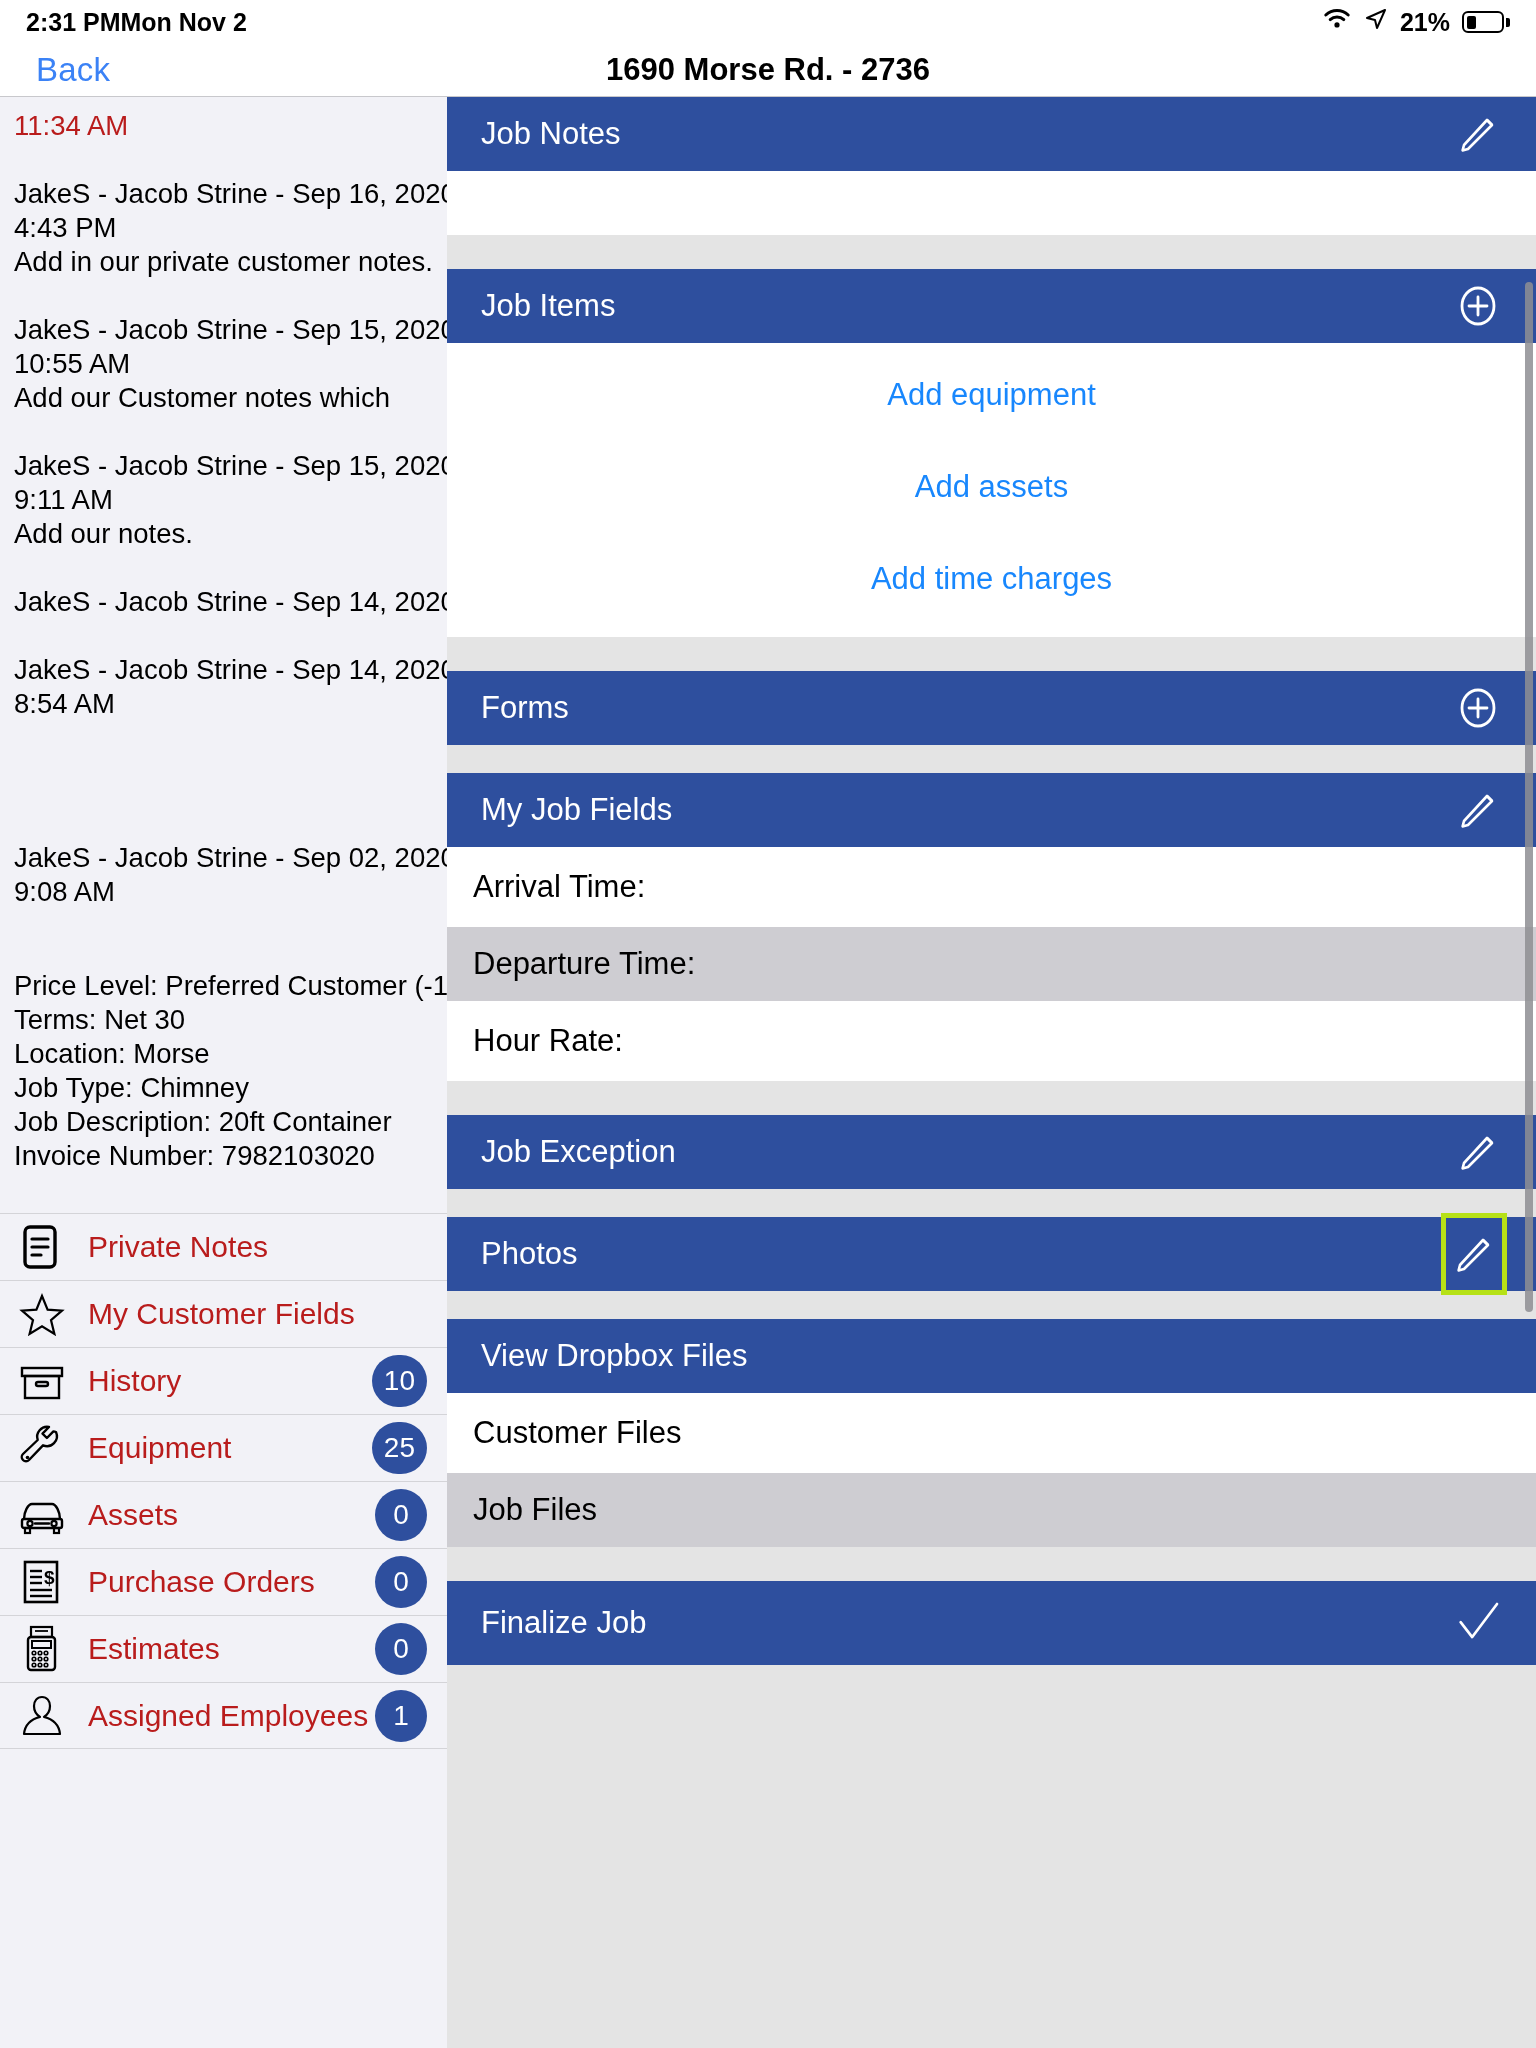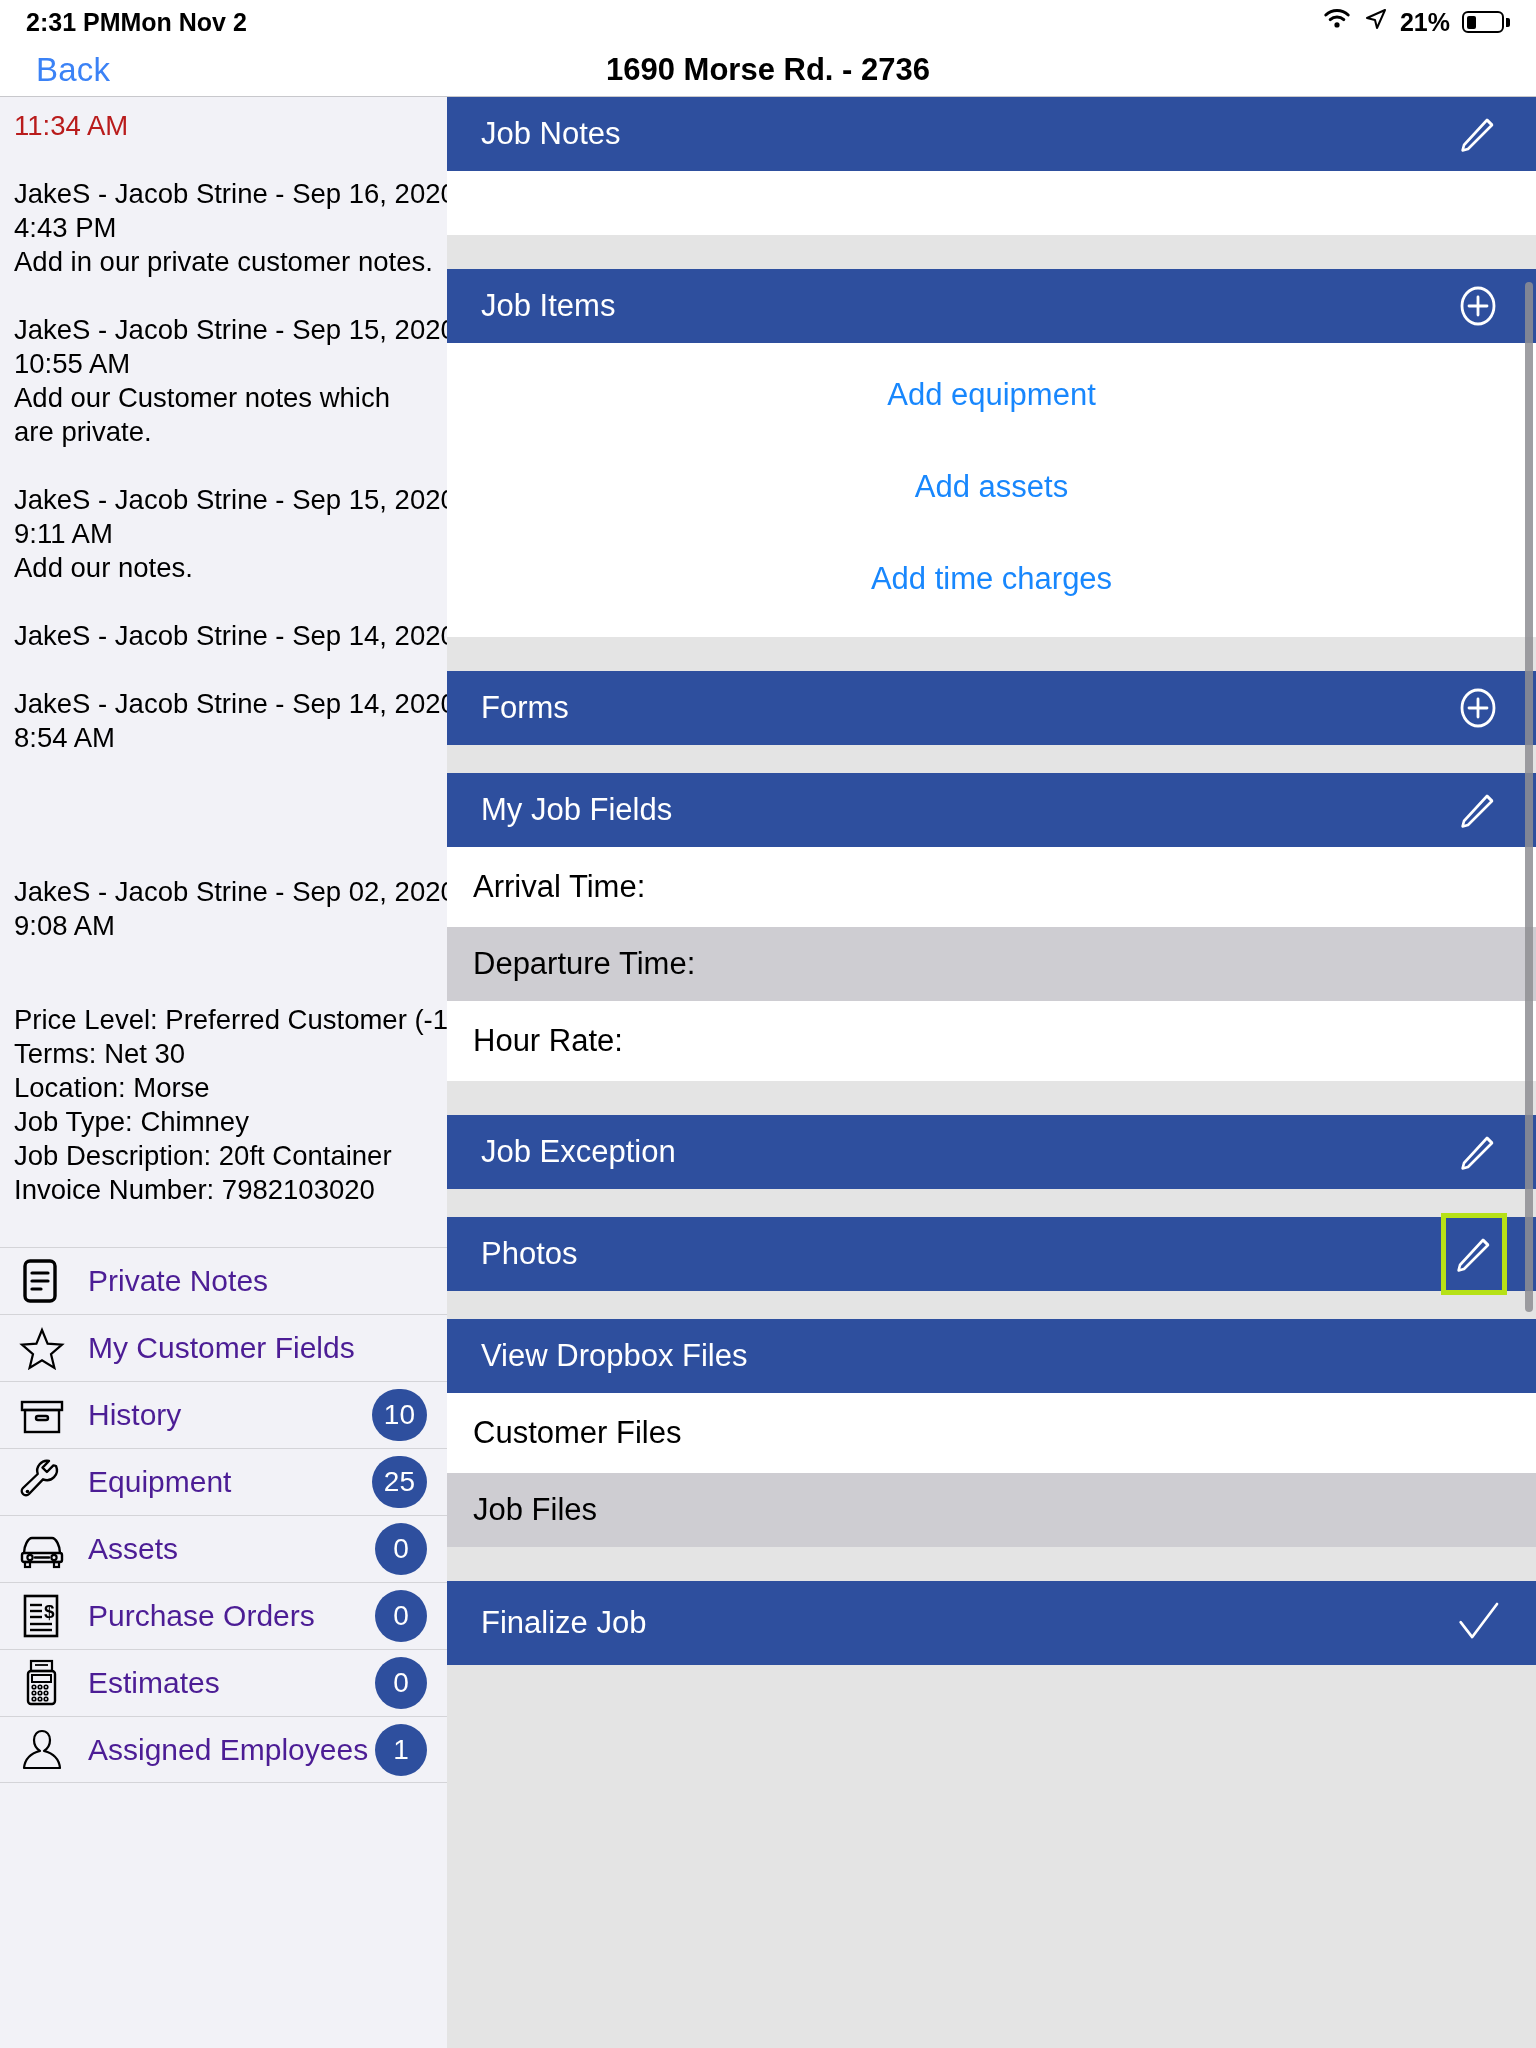--- a/index.html
+++ b/index.html
@@ -65,21 +65,21 @@
   .info-line{ font-size:27.5px; line-height:34px; color:#000; white-space:nowrap; }
 
   .menu{ margin-top:40px; }
   .menu-row{
     position:relative; height:67px; display:flex; align-items:center;
     border-top:1px solid #d4d4d8; padding:0 14px;
   }
   .menu-row:last-child{ border-bottom:1px solid #d4d4d8; }
   .menu-ico{ width:56px; height:48px; flex:0 0 56px; display:flex; align-items:center; justify-content:center; }
   .menu-ico svg{ display:block; }
-  .menu-lbl{ font-size:30px; color:#4c1d95; margin-left:18px; white-space:nowrap; }
+  .menu-lbl{ font-size:30px; color:#b91c1c; margin-left:18px; white-space:nowrap; }
   .badge{
     position:absolute; right:20px; top:50%; transform:translateY(-50%);
     min-width:52px; height:52px; border-radius:26px; background:#2e4f9e;
     color:#fff; font-size:28px; display:flex; align-items:center; justify-content:center;
     padding:0 12px; font-weight:400;
   }
 
   
   .right{
     position:absolute; left:447px; top:0; width:1089px; height:1951px;
@@ -166,21 +166,20 @@
         <div class="note-blk">
           <div class="note-line">JakeS - Jacob Strine - Sep 16, 2020</div>
           <div class="note-line">4:43 PM</div>
           <div class="note-line">Add in our private customer notes.</div>
         </div>
 
         <div class="note-blk">
           <div class="note-line">JakeS - Jacob Strine - Sep 15, 2020</div>
           <div class="note-line">10:55 AM</div>
           <div class="note-line">Add our Customer notes which</div>
-          <div class="note-line">are private.</div>
         </div>
 
         <div class="note-blk">
           <div class="note-line">JakeS - Jacob Strine - Sep 15, 2020</div>
           <div class="note-line">9:11 AM</div>
           <div class="note-line">Add our notes.</div>
         </div>
 
         <div class="note-blk">
           <div class="note-line">JakeS - Jacob Strine - Sep 14, 2020</div>

